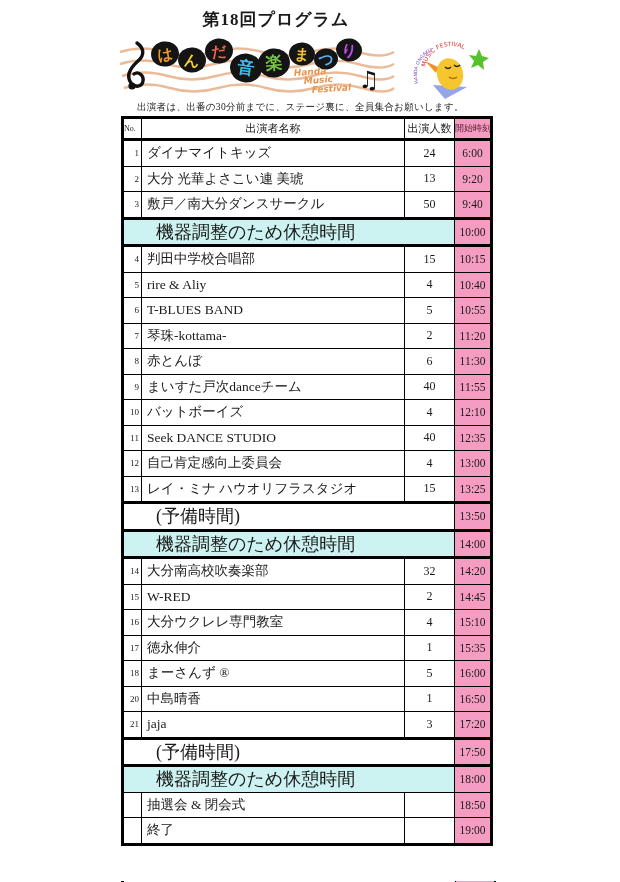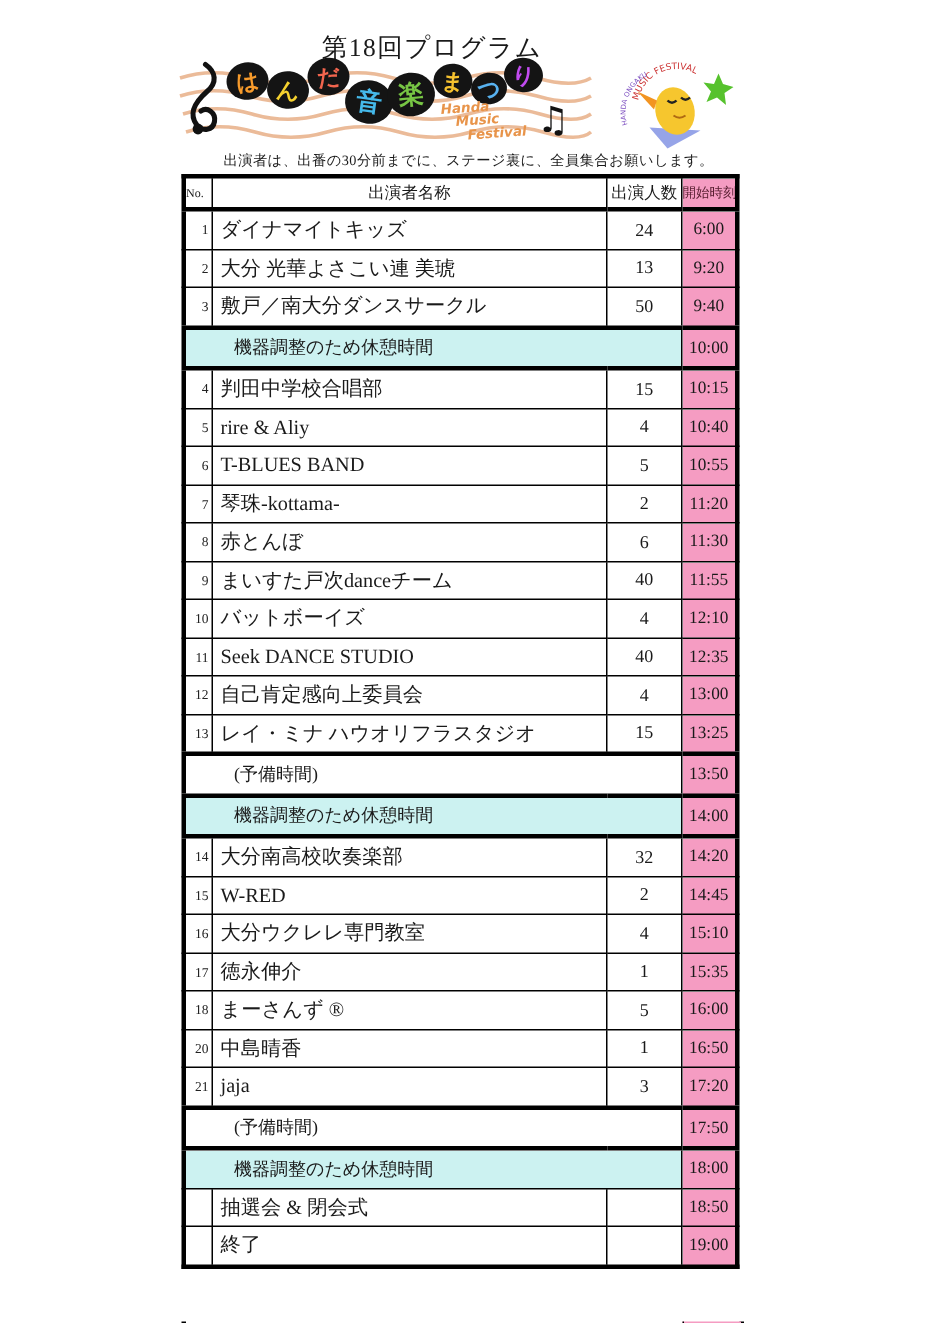--- a/index.html
+++ b/index.html
@@ -10,49 +10,49 @@
   }
   html,body{margin:0;padding:0;}
   body{
     width:620px;height:882px;overflow:hidden;position:relative;
     background:#fff;
     font-family:"Liberation Serif","DejaVu Serif",serif;
     color:#1a1a1a;
   }
   .page-title{
     position:absolute;left:276px;top:8px;transform:translateX(-50%);
-    font-size:17px;font-weight:normal;letter-spacing:1px;white-space:nowrap;margin:12px;
+    font-size:17px;font-weight:bold;letter-spacing:1px;white-space:nowrap;margin:0;
   }
   
   .banner{position:absolute;left:118px;top:38px;width:278px;height:62px;}
   .mascot{position:absolute;left:405px;top:41px;width:90px;height:60px;}
   
   .note{
-    position:absolute;left:137px;top:101px;font-size:9.5px;letter-spacing:.3px;white-space:nowrap;margin-left:12px;
+    position:absolute;left:137px;top:101px;font-size:9.5px;letter-spacing:.3px;white-space:nowrap;
   }
   
   table.program{
     position:absolute;left:121px;top:116px;
     border-collapse:collapse;table-layout:fixed;width:369px;
     border:3px solid #000;
   }
   .program th,.program td{
     border:1px solid #000;padding:0;vertical-align:middle;overflow:hidden;white-space:nowrap;
   }
   .program thead th{height:19px;font-weight:normal;border-bottom:3px solid #000;}
   .program tbody td{height:24.5px;}
   col.c-no{width:19px;}col.c-name{width:263px;}col.c-count{width:50px;}col.c-time{width:37px;}
   .h-no{font-size:8px;text-align:left;}
   .h-name,.h-count{font-size:11px;}
   .h-time{font-size:9px;text-align:center;background:var(--pink);color:var(--maroon);font-weight:bold;}
   td.no{font-size:9px;text-align:right;padding-right:2px;color:#222;}
   td.name{font-size:13.5px;text-align:left;padding-left:5px;}
   td.count{font-size:12px;text-align:center;}
   td.time{font-size:11.5px;text-align:center;background:var(--pink);}
-  td.merged{font-size:12px;text-align:left;padding-left:32px;}
+  td.merged{font-size:18px;text-align:left;padding-left:32px;}
   td.break{background:var(--cyan);}
   tr.thick-top td{border-top:3px solid #000;}
   
   .sliver{
     position:absolute;left:121px;top:881px;width:369px;height:6px;
     background:#fff;border-left:3px solid #000;border-right:3px solid #000;
   }
   .sliver .sliver-time{position:absolute;left:331px;top:0;width:38px;height:6px;background:var(--pink);border-left:1px solid #000;}
 </style>
 </head>

